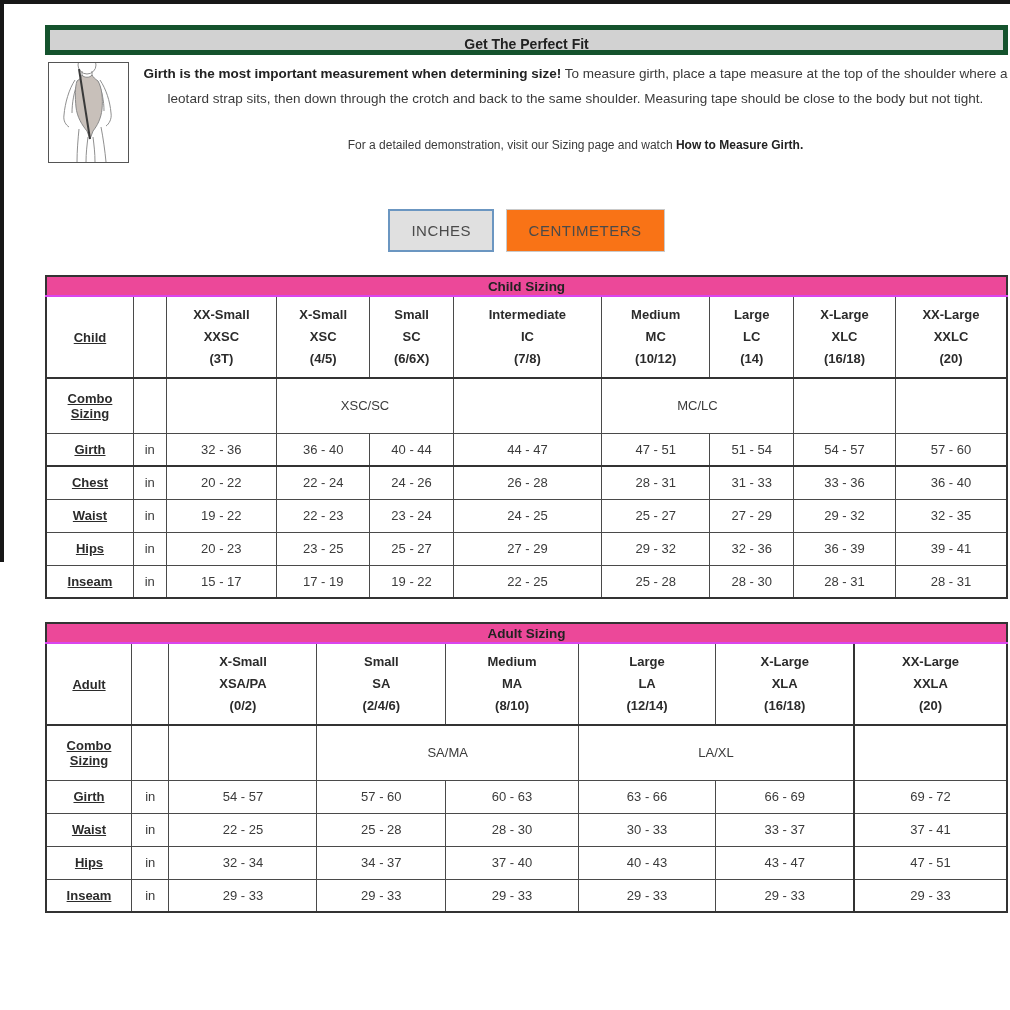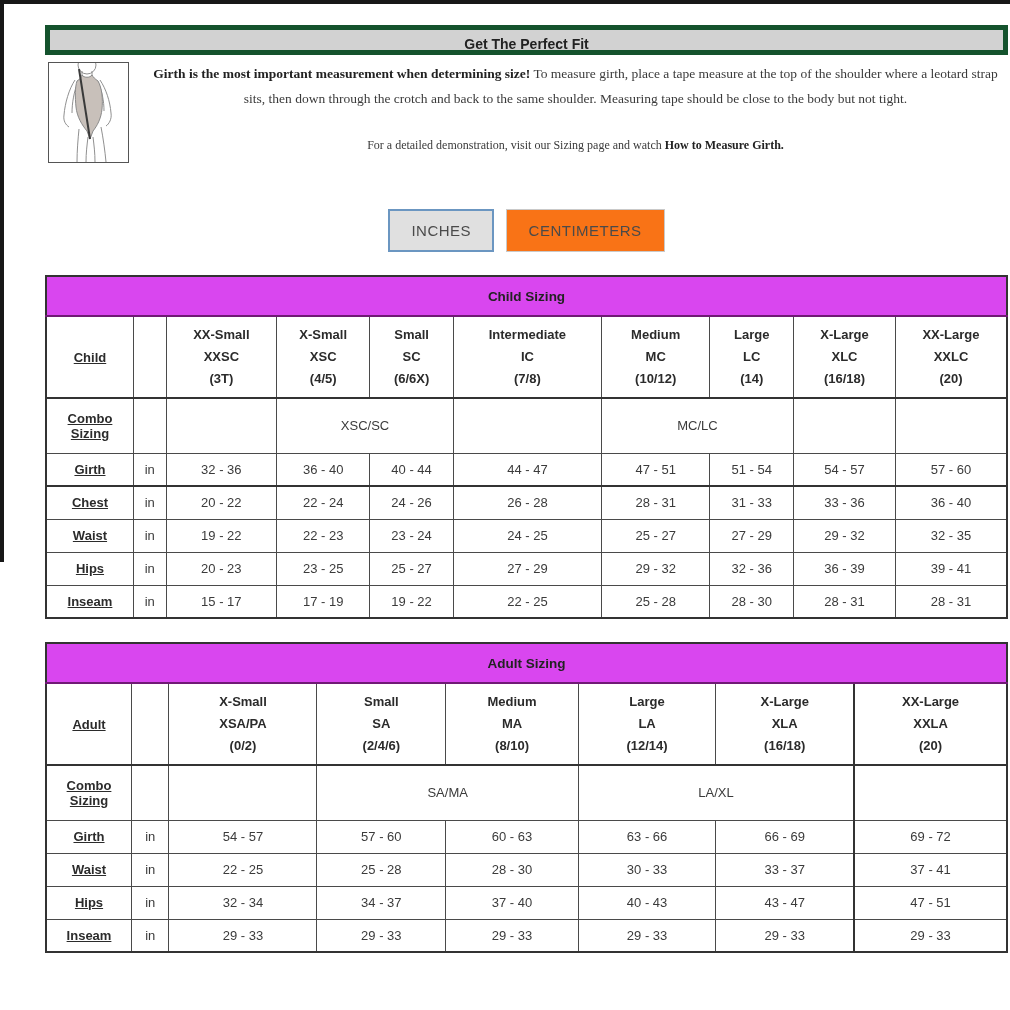--- a/index.html
+++ b/index.html
@@ -45,21 +45,20 @@
   .figure-box {
     flex: 0 0 auto;
     width: 81px; height: 101px;
     border: 1px solid #555;
     background: #fff;
     margin-left: 3px;
   }
   .intro-col {
     flex: 1 1 auto;
     padding-left: 14px;
-    font-family: Liberation Serif, serif;
   }
   .intro-text {
     text-align: center;
     font-size: 13.5px;
     line-height: 1.85;
     color: #3a3a3a;
   }
   .intro-text b { color: #222; }
   .demo-line {
     margin-top: 26px;
@@ -107,26 +106,26 @@
   }
   .size-table td, .size-table th {
     border: 1px solid #4a4a4a;
     text-align: center;
     vertical-align: middle;
     font-size: 13px;
     color: #3b3b3b;
     overflow: hidden;
   }
   .size-table .title-row td {
-    background: #d946ef;
+    background: #ec4899;
     font-weight: bold;
     font-size: 13.5px;
     color: #222;
-    height: 40px;
-    border-bottom: 2px solid #701a75;
+    height: 20px;
+    border-bottom: 2px solid #d946ef;
   }
   .size-table .head-row th {
     height: 82px;
     font-weight: bold;
     color: #2b2b2b;
     font-size: 13px;
     border-bottom: 2px solid #333;
   }
   .size-table .head-row th div { line-height: 1.7; }
   .size-table .combo-row th, .size-table .combo-row td { height: 55px; }

